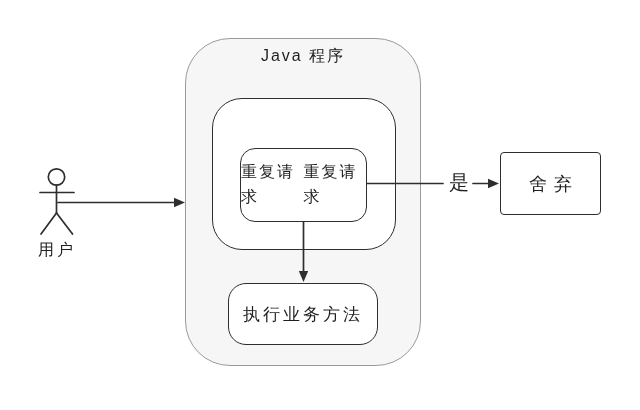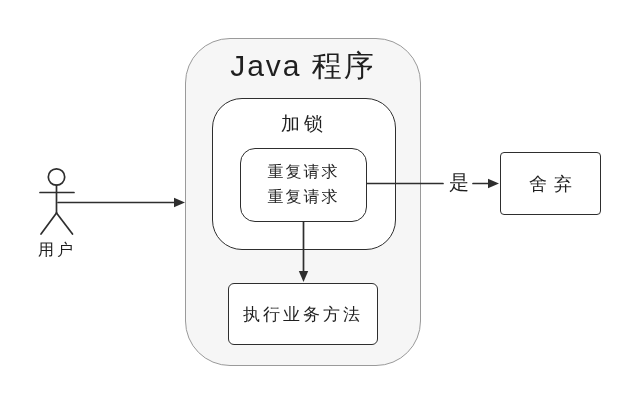--- a/index.html
+++ b/index.html
@@ -29,21 +29,21 @@
     border: 1.6px solid #9a9a9a;
     border-radius: 45px;
     background: #f6f6f6;
   }
   .outer-title {
     position: absolute;
     left: 185px;
     top: 46px;
     width: 236px;
     text-align: center;
-    font-size: 30px;
+    font-size: 16px;
     letter-spacing: 2px;
     color: #1f1f1f;
   }
   .lock-box {
     left: 212px;
     top: 98px;
     width: 184px;
     height: 152px;
     border: 1.6px solid #2e2e2e;
     border-radius: 30px;
@@ -58,34 +58,34 @@
     letter-spacing: 4px;
   }
   .dup-box {
     left: 240px;
     top: 148px;
     width: 127px;
     height: 74px;
     border: 1.6px solid #2e2e2e;
     border-radius: 15px;
     display: flex;
-    flex-direction: column;
+    flex-direction: row;
     align-items: center;
     justify-content: center;
     line-height: 1.55;
     font-size: 16px;
     letter-spacing: 2px;
   }
   .exec-box {
     left: 228px;
     top: 283px;
     width: 150px;
     height: 62px;
     border: 1.6px solid #2e2e2e;
-    border-radius: 6px;
+    border-radius: 18px;
     display: flex;
     align-items: center;
     justify-content: center;
     font-size: 17px;
     letter-spacing: 3px;
   }
   .discard-box {
     left: 500px;
     top: 152px;
     width: 101px;
@@ -137,21 +137,20 @@
 </style>
 </head>
 <body>
 
 <div class="canvas">
 
   <div class="box outer-box"></div>
   <div class="outer-title">Java 程序</div>
 
   <div class="box lock-box"></div>
-  <div class="lock-label">加锁</div>
 
   <div class="box dup-box">
     <span>重复请求</span>
     <span>重复请求</span>
   </div>
 
   <div class="box exec-box">
     <span>执行业务方法</span>
   </div>
 

